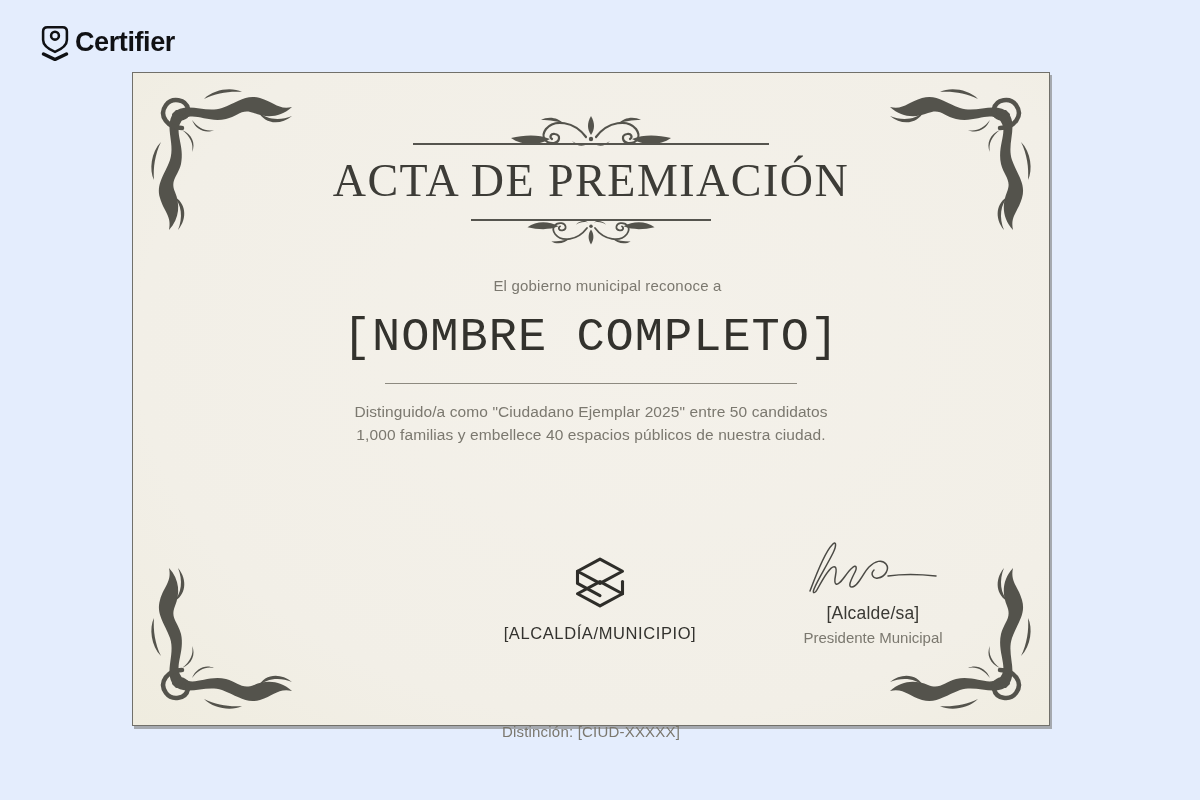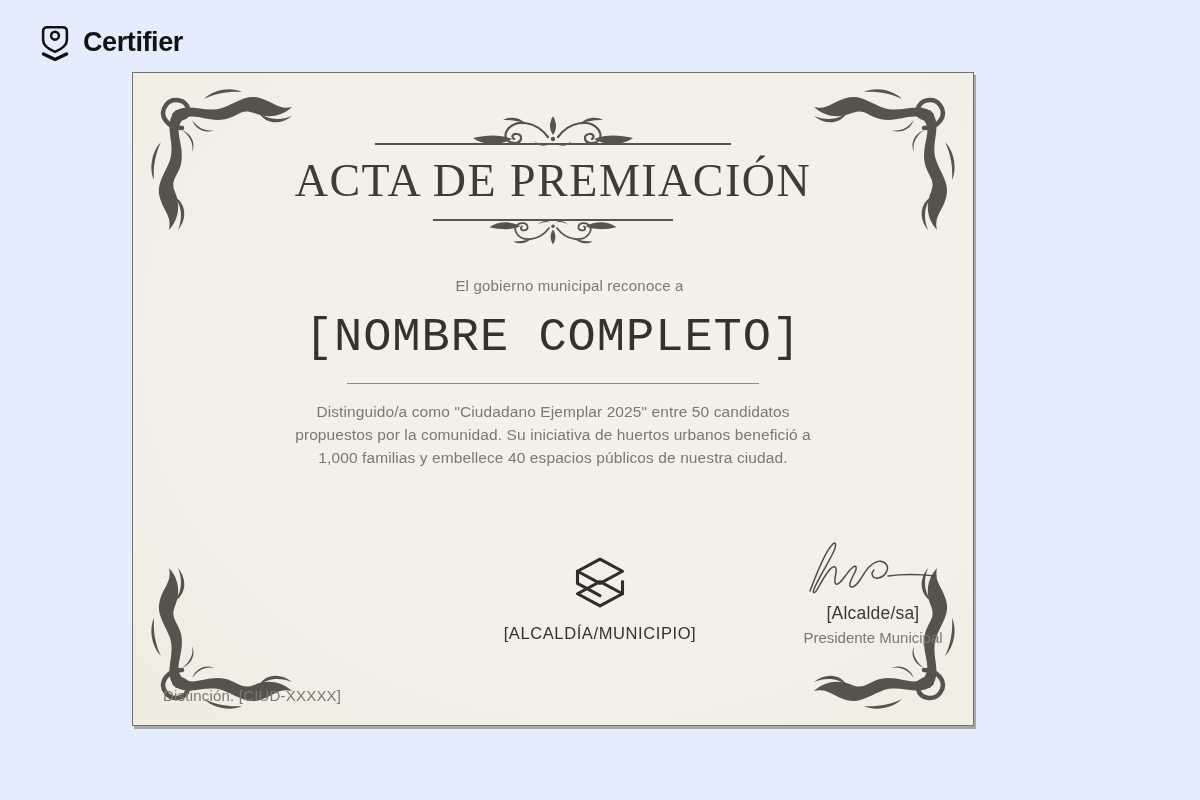--- a/index.html
+++ b/index.html
@@ -4,26 +4,26 @@
 <style>
   :root{
     --page-bg:#e4edfd; --card-bg:#f2efe7; --ornament:#54534c; --ink:#33322d;
     --muted:#7b786f; --rule:#55544e; --signature:#4b4a45; --brand:#101114; --card-border:#71706a;
   }
   *{margin:0;padding:0;box-sizing:border-box;}
   html,body{width:1200px;height:800px;overflow:hidden;}
   body{background:var(--page-bg);font-family:"Liberation Sans","DejaVu Sans",sans-serif;position:relative;}
 
   
-  .brand{position:absolute;left:38px;top:24px;display:flex;align-items:center;gap:11px;cursor:pointer;}
+  .brand{position:absolute;left:38px;top:24px;display:flex;align-items:center;gap:3px;cursor:pointer;}
   .brand svg{width:34px;height:37px;display:block;}
   .brand-name{font-size:27px;font-weight:700;color:var(--brand);letter-spacing:-0.4px;}
 
   
-  .cert{position:absolute;left:132px;top:72px;width:842px;height:654px;
+  .cert{position:absolute;left:132px;top:72px;width:918px;height:654px;
         background:radial-gradient(ellipse at 55% 42%,#f4f1ea 0%,var(--card-bg) 70%,#efecdf 100%);
         border:1.5px solid var(--card-border);
         box-shadow:2px 3px 0 rgba(88,87,80,.45);}
 
   .corner{position:absolute;width:150px;height:150px;color:var(--ornament);}
   .corner.tl{left:13px;top:11px;}
   .corner.tr{right:13px;top:11px;transform:scaleX(-1);}
   .corner.bl{left:13px;bottom:11px;transform:scaleY(-1);}
   .corner.br{right:13px;bottom:11px;transform:scale(-1,-1);}
 
@@ -55,21 +55,21 @@
   .sig-right{left:590px;top:458px;width:300px;}
   .sig-center{left:317px;top:481px;width:300px;}
   .sig-scribble{display:block;margin:0 auto;color:var(--signature);}
   .sig-left .sig-scribble{width:112px;height:68px;}
   .sig-right .sig-scribble{width:146px;height:58px;margin-top:8px;}
   .sig-name{margin-top:6px;font-size:17.5px;color:#3a3934;letter-spacing:.2px;}
   .sig-role{margin-top:5px;font-size:15px;color:var(--muted);}
   .emblem{width:60px;height:57px;display:block;margin:0 auto;color:#2e2d29;}
   .org-name{margin-top:13px;font-size:16.5px;color:#33322e;letter-spacing:.6px;}
 
-  .distinction{position:absolute;top:614px;width:100%;font-size:15px;color:var(--muted);letter-spacing:.2px;margin-left:30px;}
+  .distinction{position:absolute;top:650px;width:100%;text-align:center;font-size:15px;color:var(--muted);letter-spacing:.2px;}
 </style>
 </head>
 <body>
 
 <svg width="0" height="0" style="position:absolute" aria-hidden="true">
   <defs>
 
     <symbol id="brand-icon" viewBox="0 0 40 42">
       <g fill="none" stroke="currentColor" stroke-width="3" stroke-linejoin="round" stroke-linecap="round">
         <path d="M11 3 h18 q5 0 5 5 v10 q0 8 -14 14 q-14 -6 -14 -14 V8 q0 -5 5 -5 Z"></path>
@@ -155,21 +155,20 @@
       <use href="#title-flourish"></use>
     </svg>
 
   <p class="intro">El gobierno municipal reconoce a</p>
 
   <div class="recipient">[NOMBRE COMPLETO]</div>
   <div class="recipient-underline"></div>
 
   <div class="desc">
     <div>Distinguido/a como "Ciudadano Ejemplar 2025" entre 50 candidatos</div>
-    <div>propuestos por la comunidad. Su iniciativa de huertos urbanos benefició a</div>
     <div>1,000 familias y embellece 40 espacios públicos de nuestra ciudad.</div>
   </div>
 
 
   <div class="sig-col sig-center">
     <svg class="emblem">
         <use href="#emblem-s"></use>
       </svg>
     <div class="org-name">[ALCALDÍA/MUNICIPIO]</div>
   </div>

